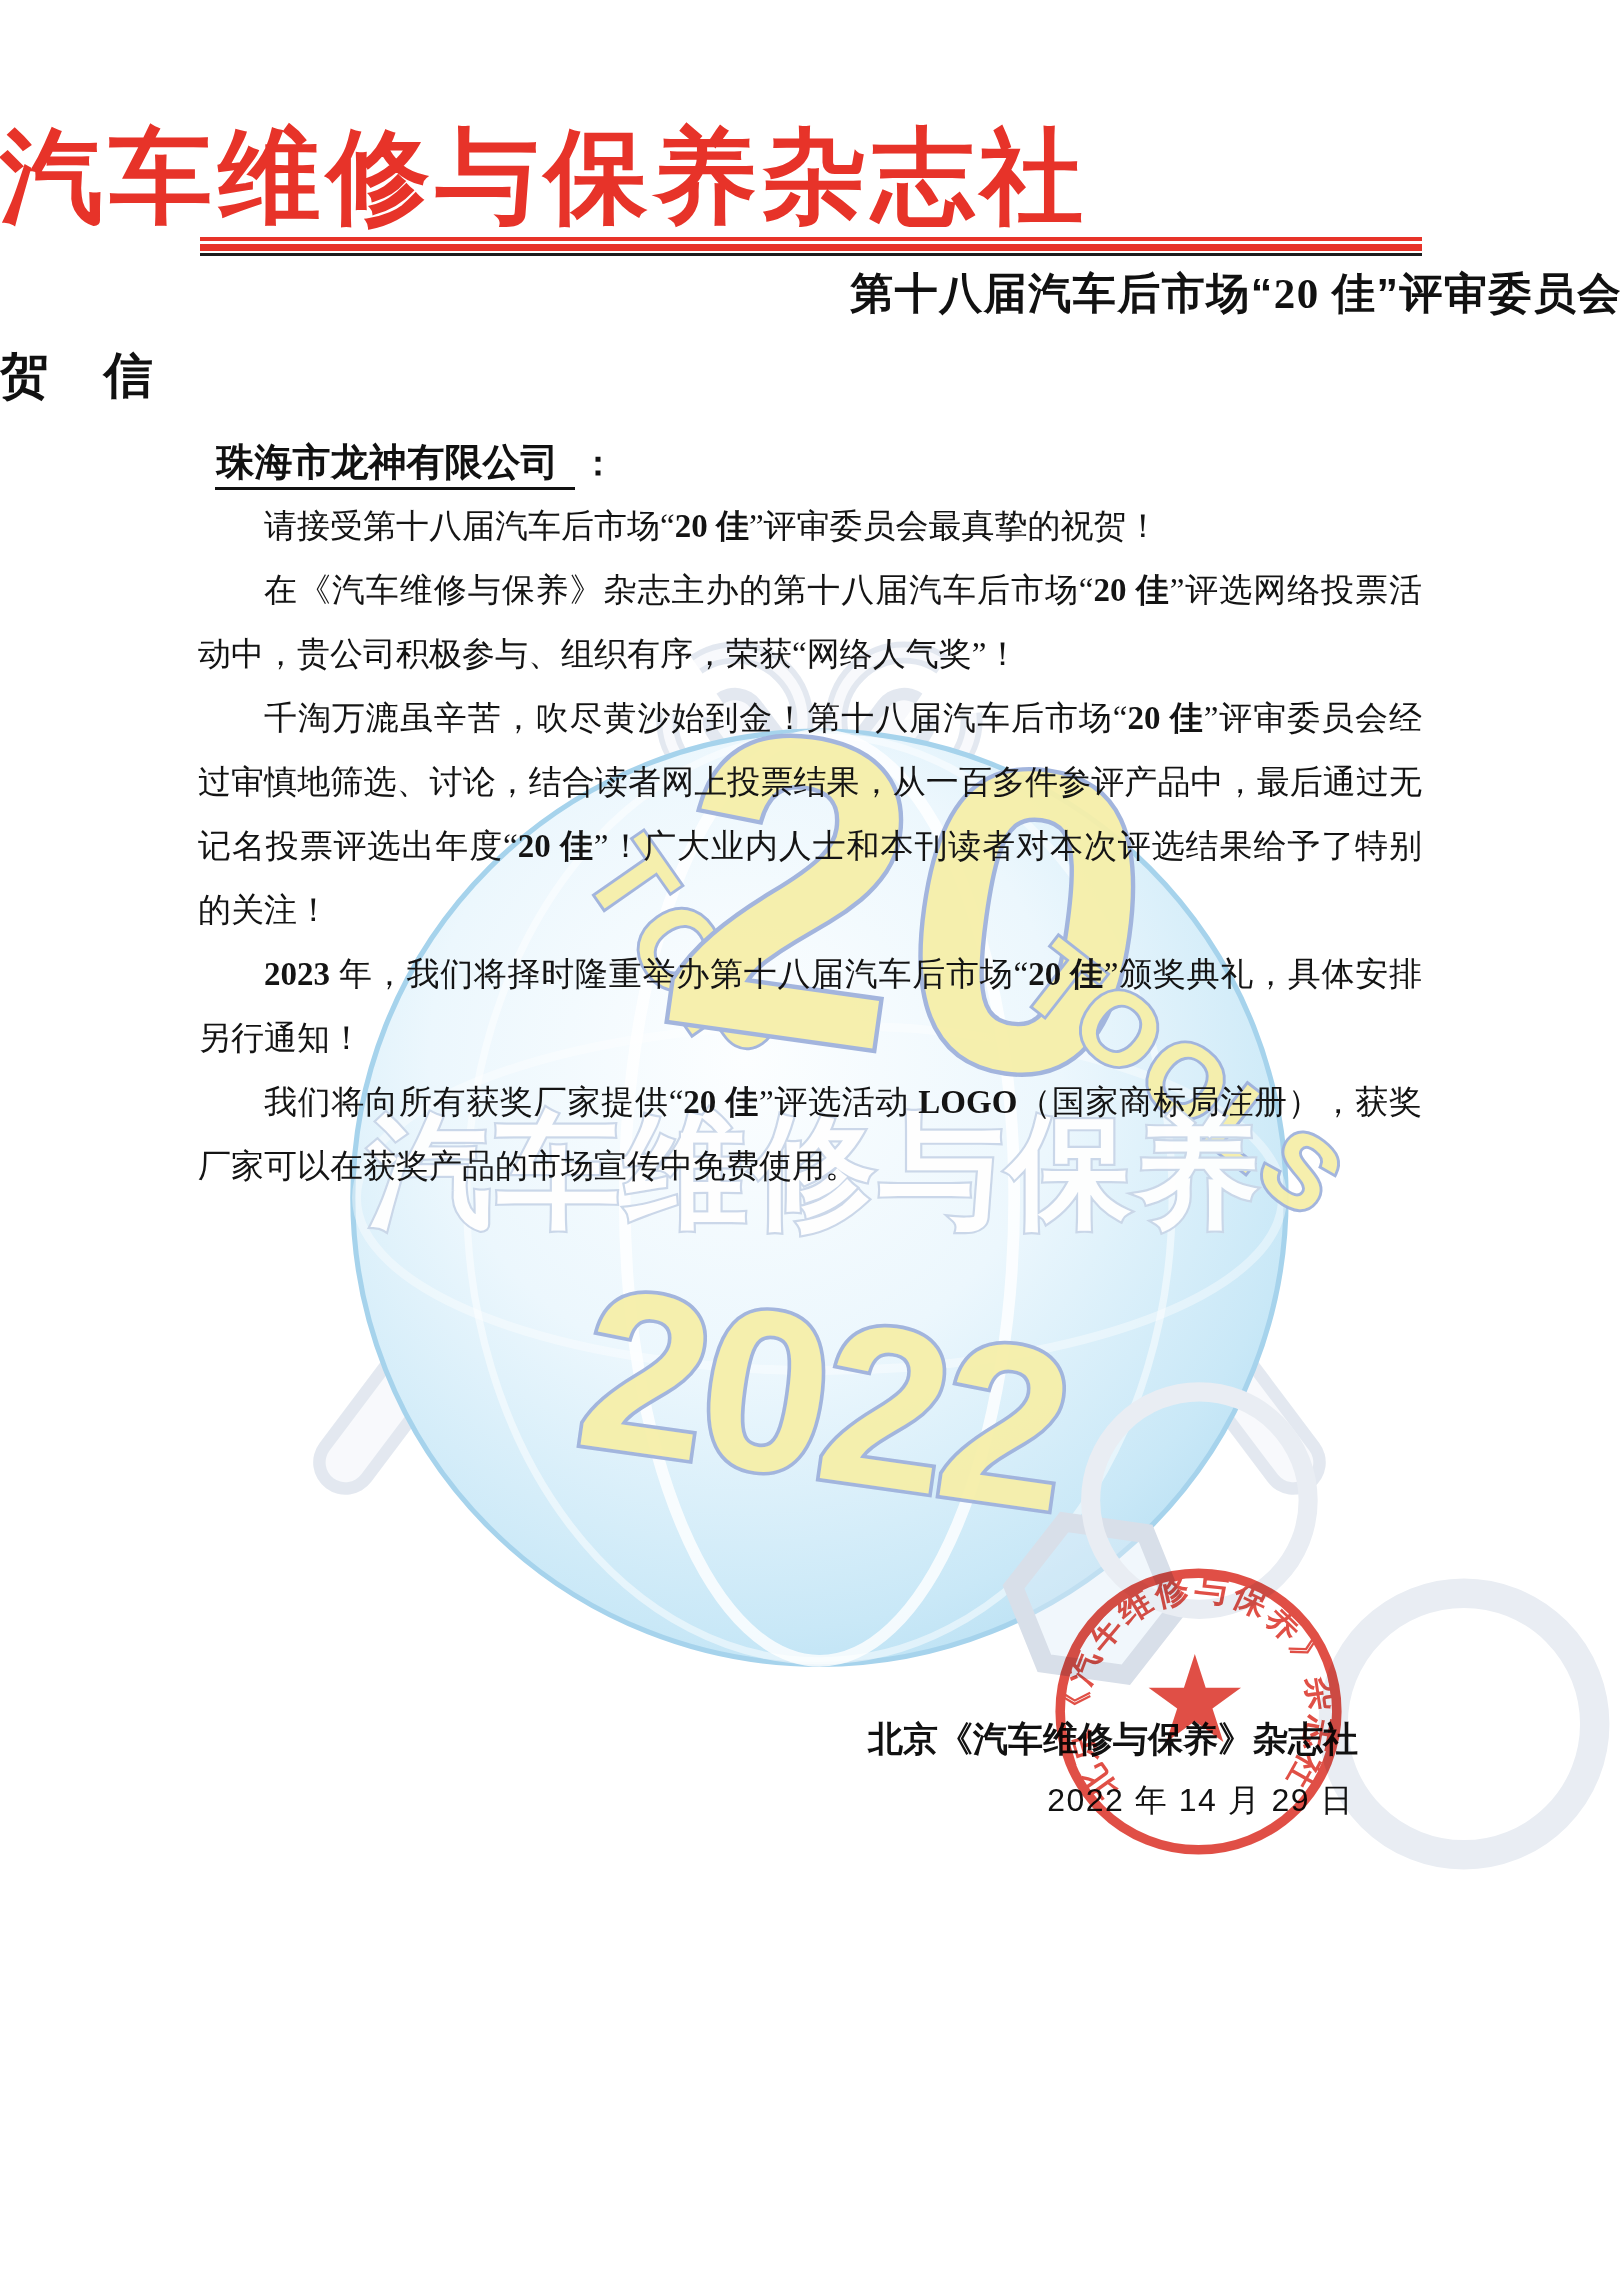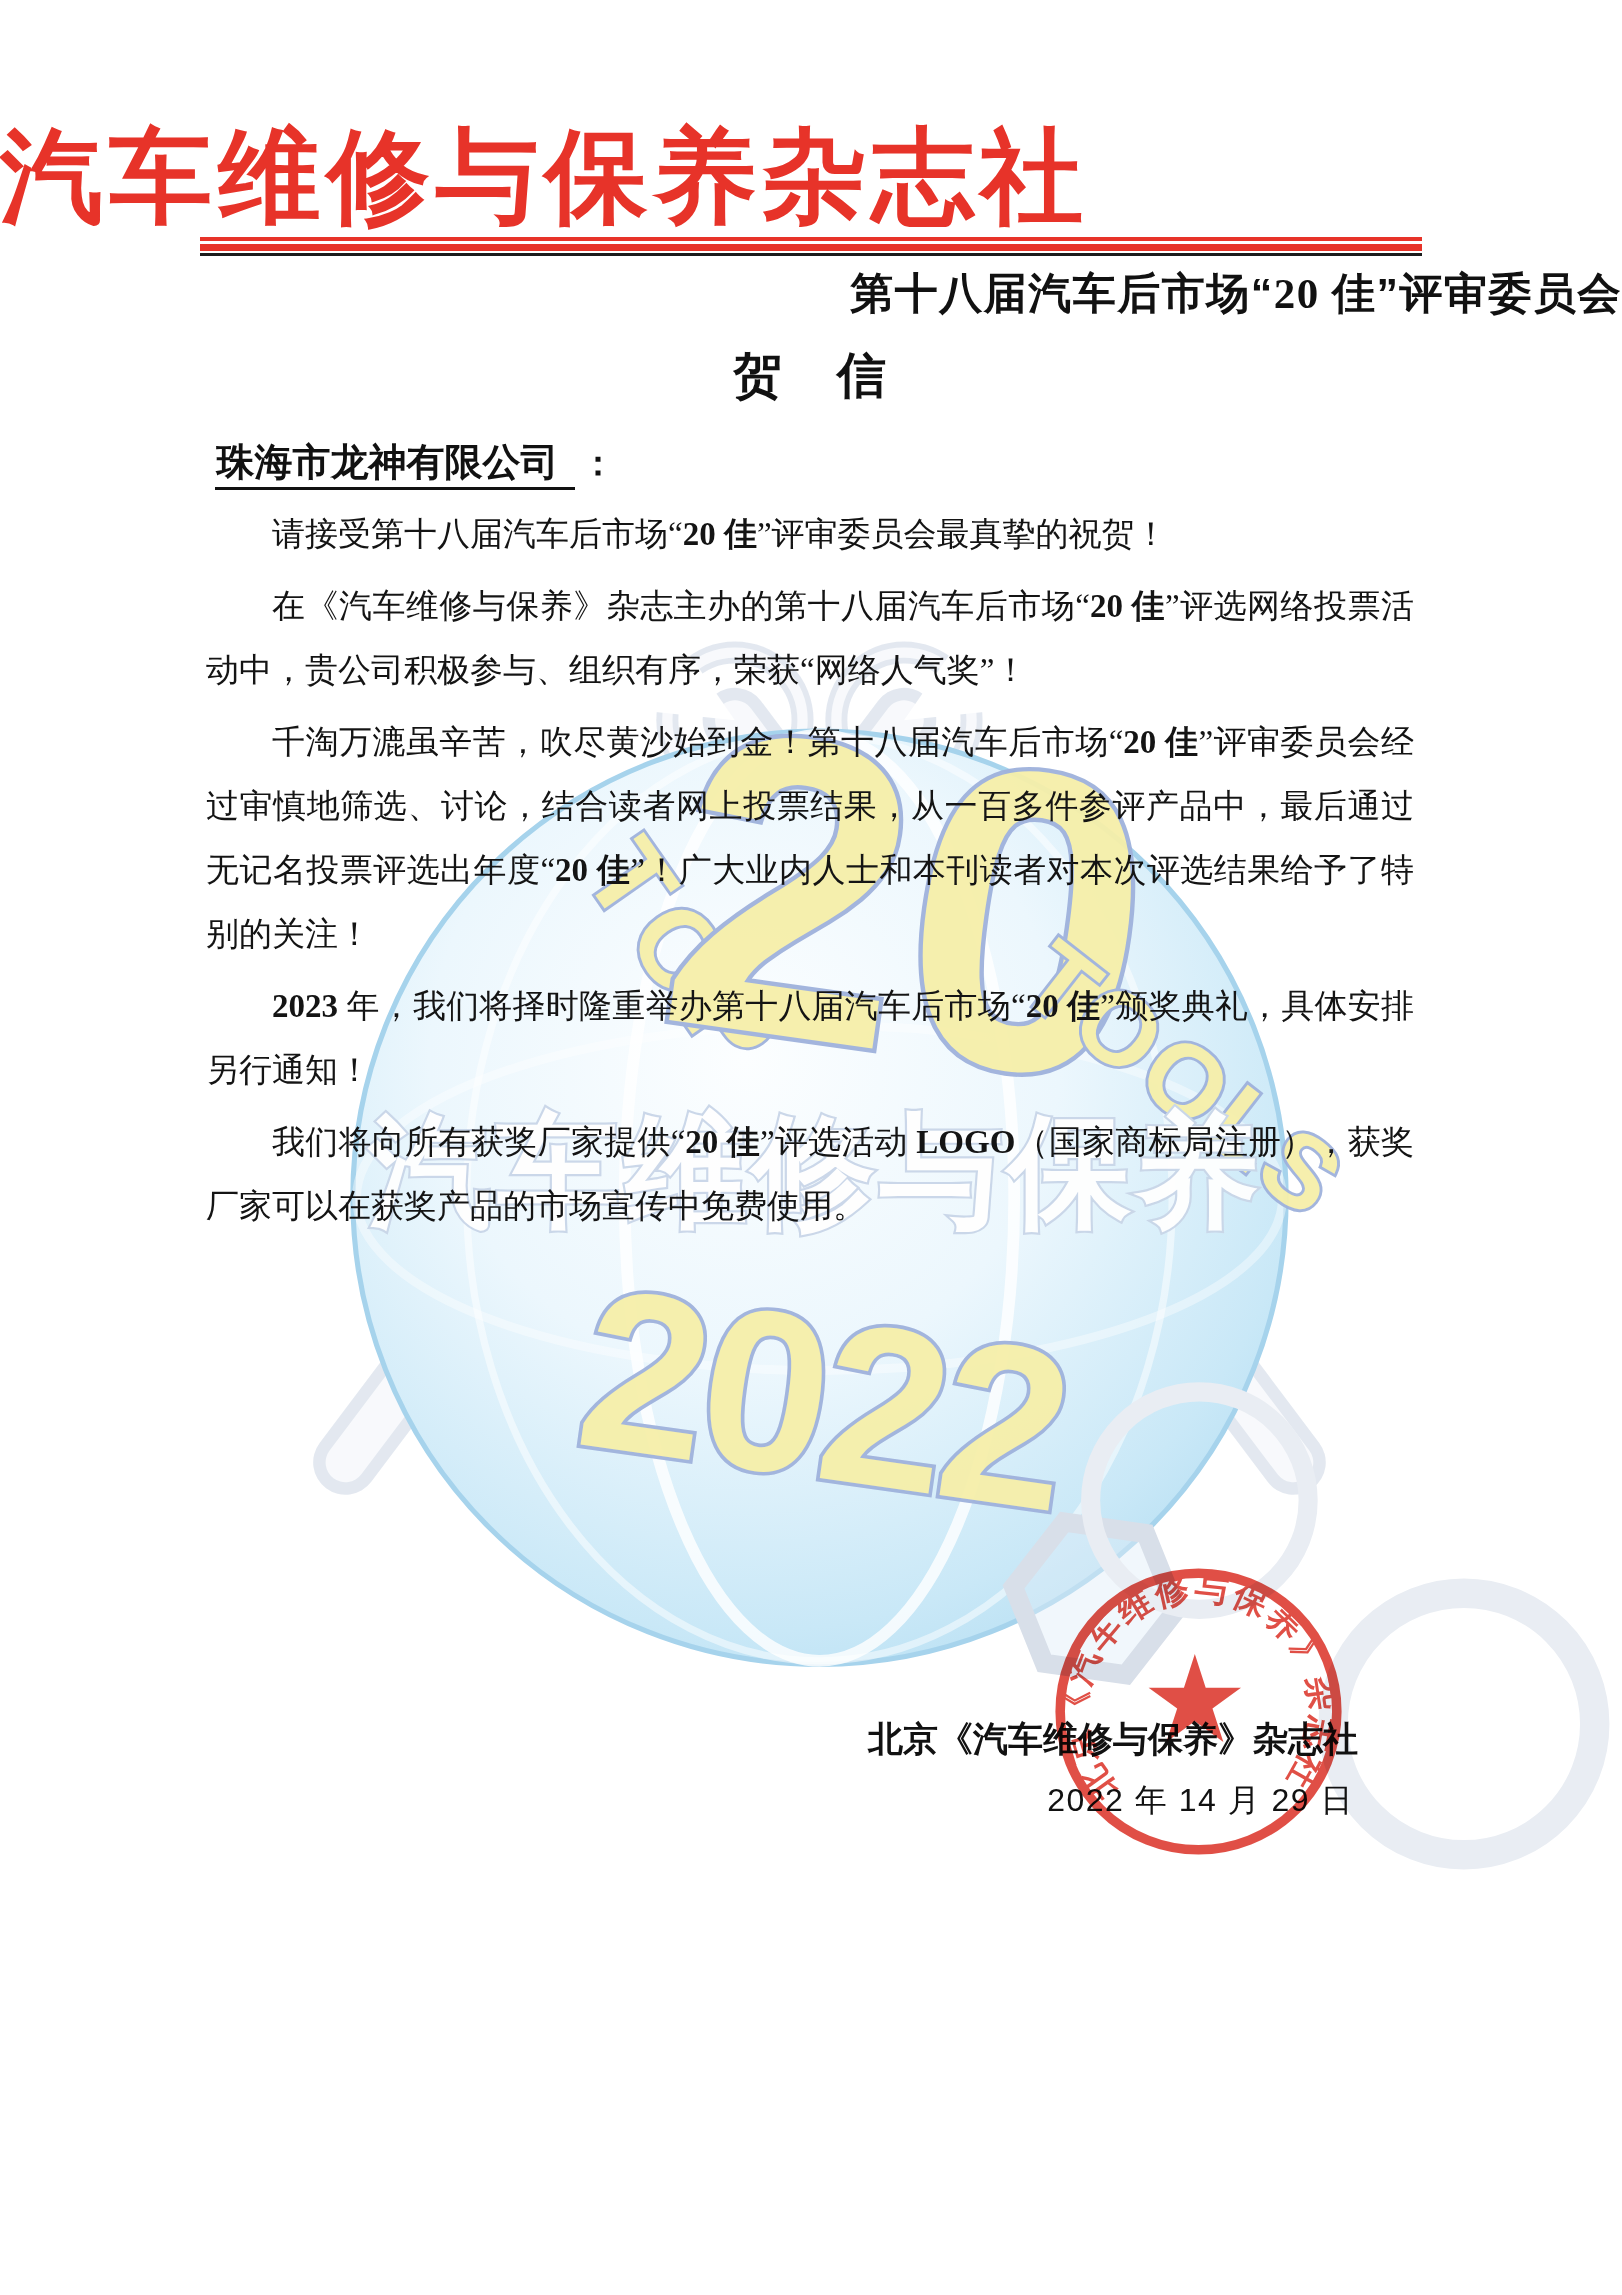--- a/index.html
+++ b/index.html
@@ -26,38 +26,38 @@
   .rule .r3{height:2.9px;background:#1c1c1c;margin-top:2.2px;}
   .subtitle{
     position:absolute;top:265px;left:0;width:100%;
     text-align:right;z-index:2;white-space:nowrap;
     font-family:"Liberation Sans","DejaVu Sans",sans-serif;
     font-size:43px;font-weight:bold;letter-spacing:1.5px;color:#111;
   }
   .subtitle b{font-family:"Liberation Serif","DejaVu Serif",serif;}
   .doc-title{
     position:absolute;top:343px;left:0;width:100%;
-    text-align:center;z-index:2;
+    z-index:2;
     font-family:"Liberation Sans","DejaVu Sans",sans-serif;
     font-size:49px;font-weight:bold;letter-spacing:2.9px;color:#111;
   }
   
   .salutation{
     position:absolute;top:437px;left:215px;z-index:2;
     font-family:"Liberation Sans","DejaVu Sans",sans-serif;
     font-size:38px;font-weight:bold;color:#111;white-space:nowrap;
   }
   .salutation .name{border-bottom:3.7px solid #111;padding:0 16px 4.4px 1.5px;margin-top:16px;}
   .salutation .colon{margin-left:5.9px;font-size:35px;}
   .body-text{
     position:absolute;top:494px;left:198px;width:1224px;z-index:2;
     font-size:33px;line-height:64px;
     text-align:justify;text-justify:inter-character;
   }
-  .body-text p{margin:8px;text-indent:2em;}
+  .body-text p{margin:0;text-indent:2em;}
   .body-text b{font-weight:bold;}
   
   .signature{
     position:absolute;top:1716px;right:264px;z-index:2;
     font-family:"Liberation Sans","DejaVu Sans",sans-serif;
     font-size:35px;font-weight:bold;color:#111;white-space:nowrap;
   }
   .date{
     position:absolute;top:1779px;right:268px;z-index:2;
     font-family:"Liberation Sans","DejaVu Sans",sans-serif;

